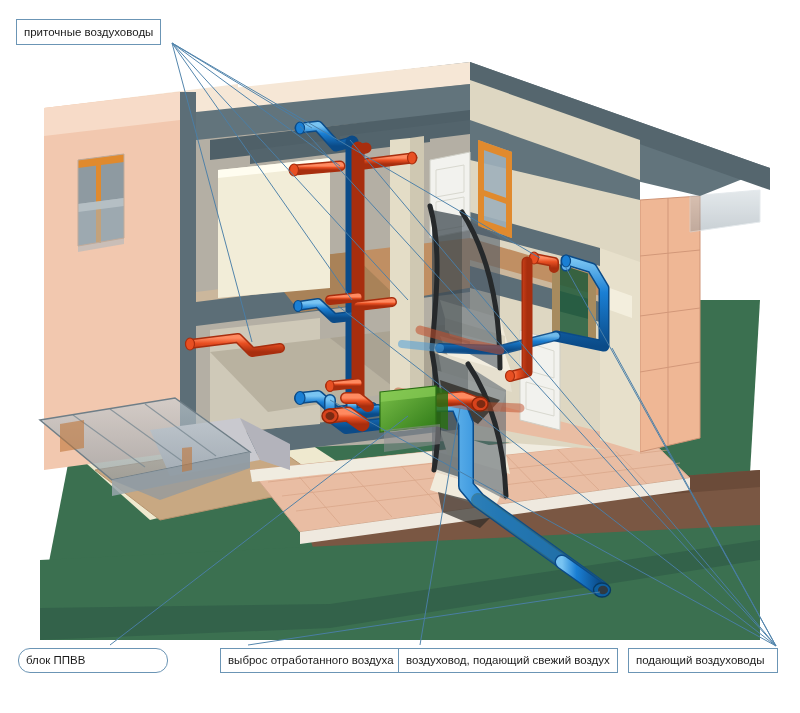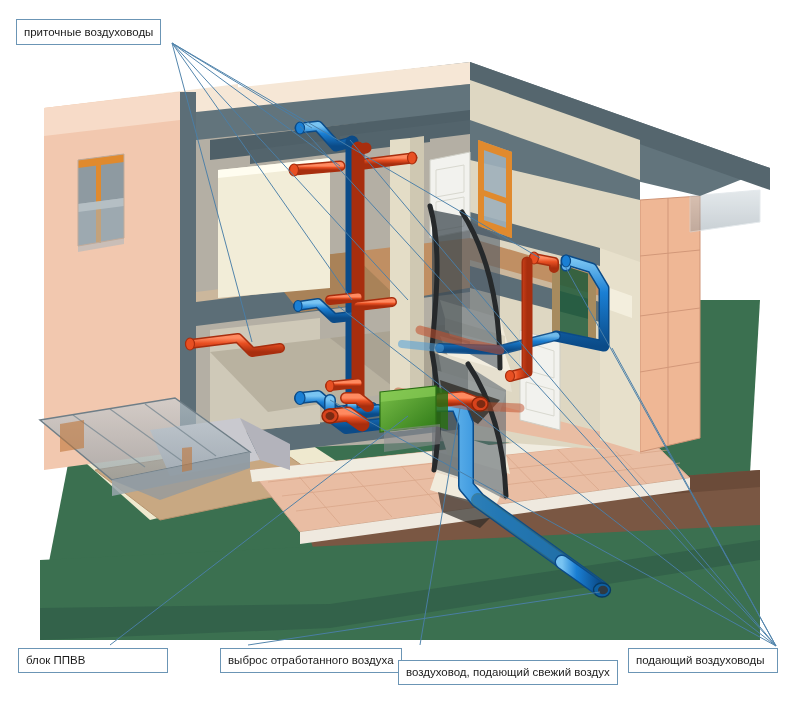--- a/index.html
+++ b/index.html
@@ -357,29 +357,29 @@
         <line x1="776" y1="646" x2="330" y2="400" stroke="#4a7fa8" stroke-width="1"></line>
         <line x1="776" y1="646" x2="566" y2="268" stroke="#4a7fa8" stroke-width="1"></line>
         <line x1="776" y1="646" x2="612" y2="348" stroke="#4a7fa8" stroke-width="1"></line>
       </g>
   </svg>
 
   <div class="callout" id="lbl-supply" style="left: 16px; top: 19px; min-width: 135px; height: 26px;">
     <span>приточные воздуховоды</span>
   </div>
 
-  <div class="callout" id="lbl-unit" style="left: 18px; top: 648px; min-width: 150px; height: 25px;">
+  <div class="callout" id="lbl-unit" style="left: 18px; top: 648px; min-width: 150px; height: 25px; border-radius: 12px;">
     <span>блок ППВВ</span>
   </div>
 
   <div class="callout" id="lbl-exhaust-out" style="left: 220px; top: 648px; min-width: 155px; height: 25px;">
     <span>выброс отработанного воздуха</span>
   </div>
 
-  <div class="callout" id="lbl-fresh" style="left: 398px; top: 648px; min-width: 196px; height: 25px; margin-top: 12px;">
+  <div class="callout" id="lbl-fresh" style="left: 398px; top: 648px; min-width: 196px; height: 25px;">
     <span>воздуховод, подающий свежий воздух</span>
   </div>
 
   <div class="callout" id="lbl-extract" style="left: 628px; top: 648px; min-width: 150px; height: 25px;">
     <span>подающий воздуховоды</span>
   </div>
 
 </div>
 
 </body></html>

